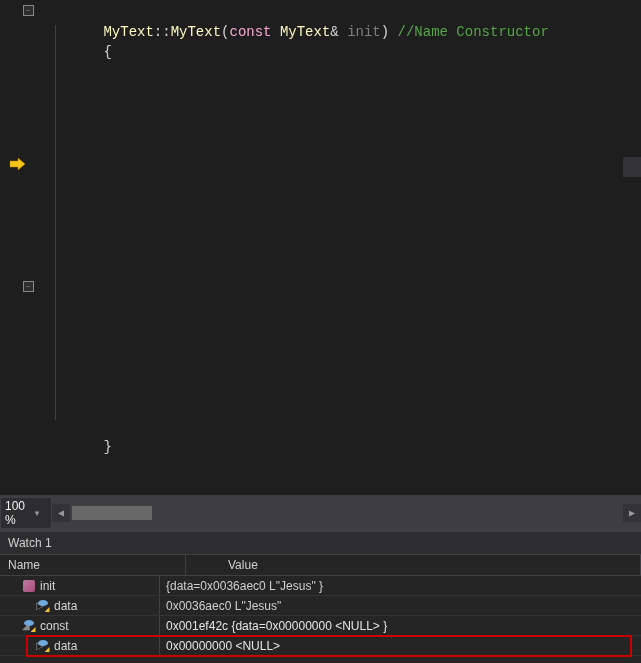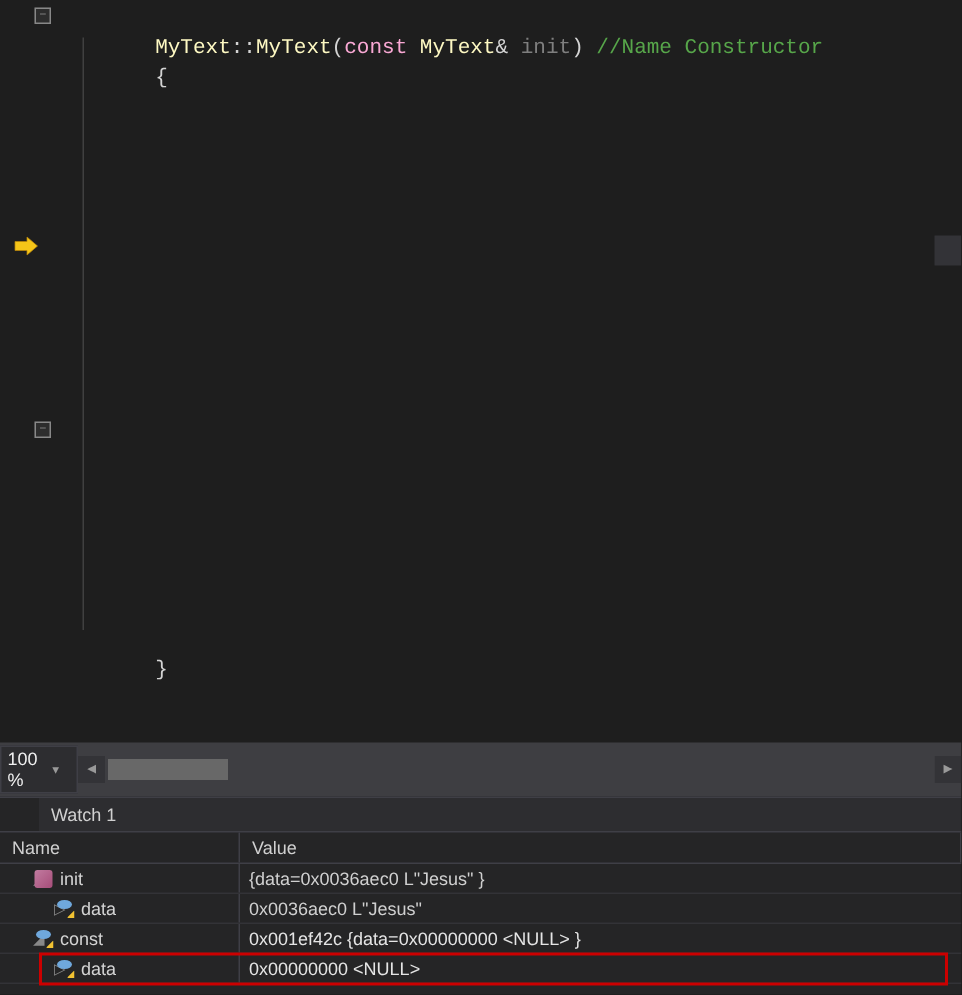--- a/index.html
+++ b/index.html
@@ -152,40 +152,39 @@
       flex-direction: column;
       border-top: 1px solid #3f3f46;
     }
     
     .watch-title {
       padding: 4px 8px;
       font-family: 'Segoe UI', Tahoma, sans-serif;
       font-size: 12px;
       color: #d0d0d0;
       background: #2d2d30;
-      margin-left: 26px;
     }
     
     .watch-header {
       display: flex;
       background: #252526;
       border-top: 1px solid #3f3f46;
       border-bottom: 1px solid #3f3f46;
       font-family: 'Segoe UI', Tahoma, sans-serif;
       font-size: 12px;
     }
     
     .watch-header-cell {
       padding: 3px 8px;
       border-right: 1px solid #3f3f46;
       color: #d0d0d0;
     }
     
-    .col-name { width: 160px; }
-    .col-value { flex: 1; }
+    .col-name { width: 186px; }
+    .col-value { flex: 1; margin-left: 34px; }
     
     .watch-body {
       flex: 1;
       font-family: 'Segoe UI', Tahoma, sans-serif;
       font-size: 12px;
       position: relative;
     }
     
     .watch-row {
       display: flex;

